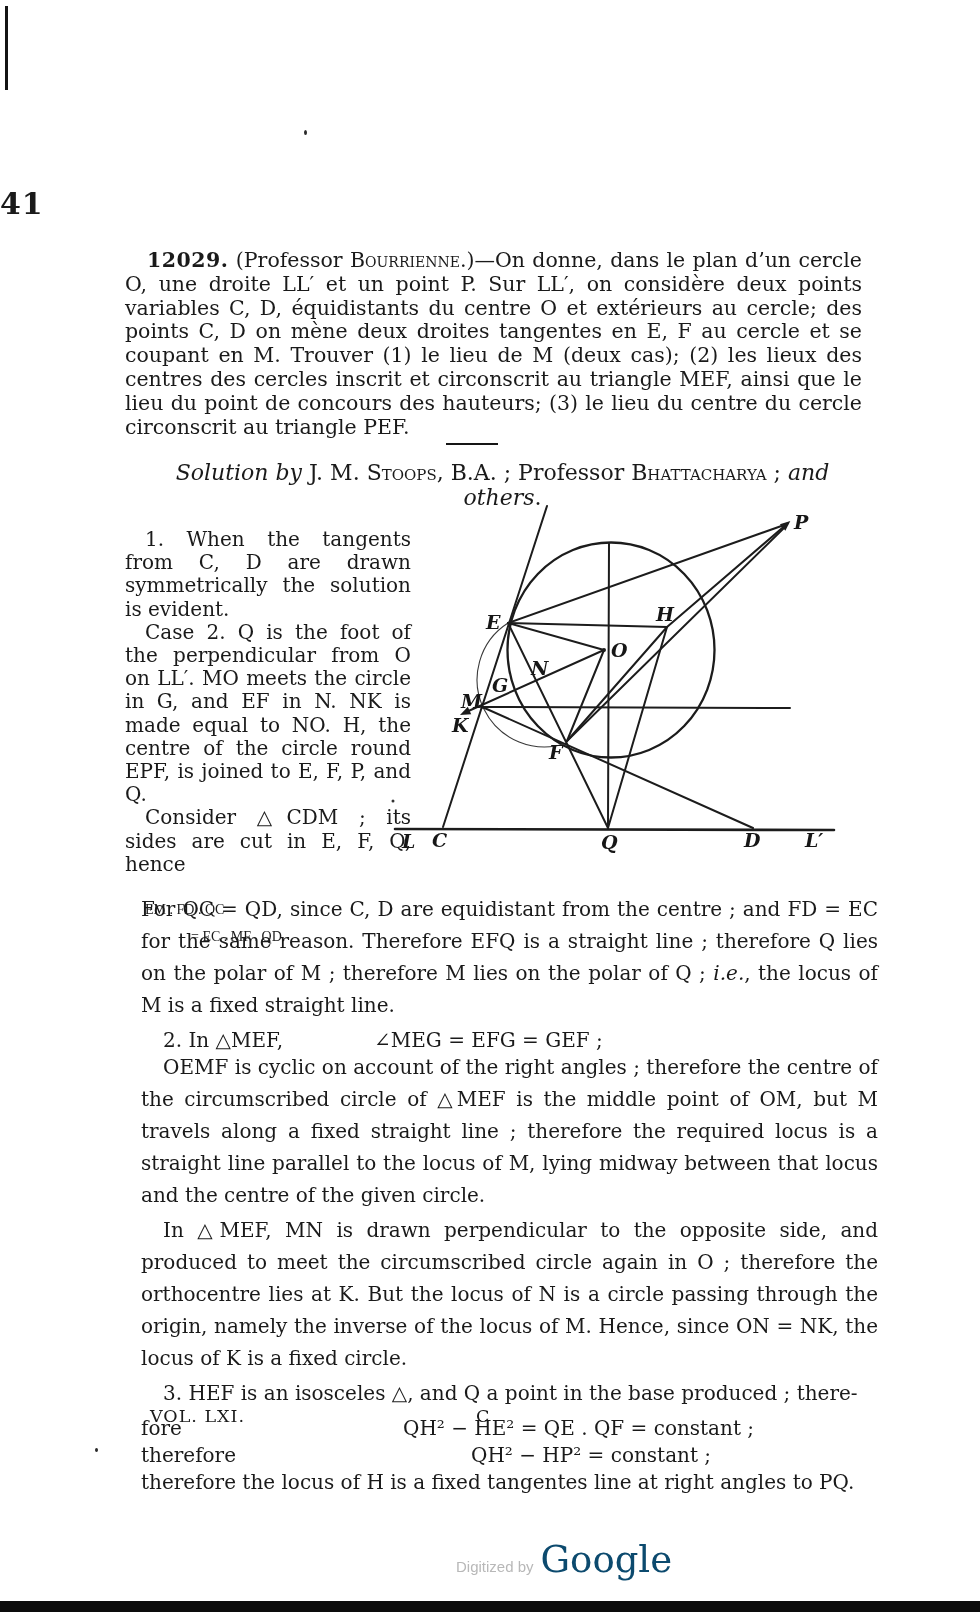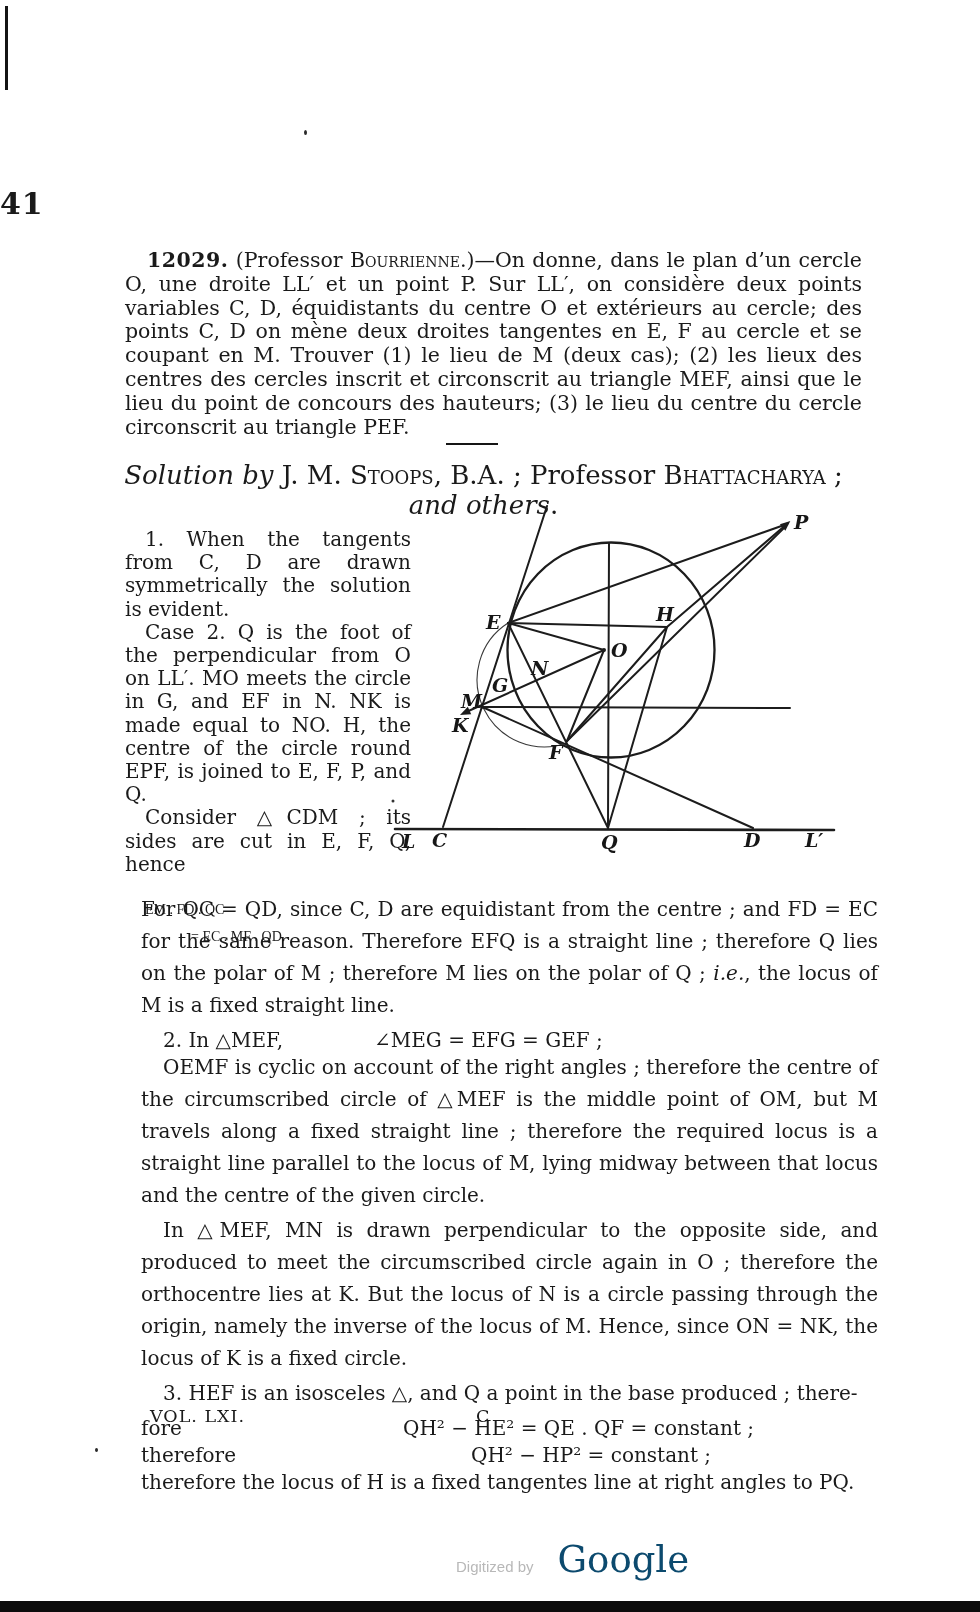--- a/index.html
+++ b/index.html
@@ -10,21 +10,21 @@
   }
   
   .pageno{position:absolute;left:0;top:186px;width:937px;text-align:left;
     font-size:30px;font-weight:bold;letter-spacing:1px;}
   
   .prob{position:absolute;left:125px;top:249px;width:737px;font-size:20.5px;
     line-height:23.8px;text-align:justify;text-indent:22px;}
   .prob b{font-weight:bold;letter-spacing:0.5px;}
   .sc{font-variant:small-caps;}
   .rule{position:absolute;left:446px;top:443px;width:52px;border-top:2.5px solid #151515;}
-  .byline{position:absolute;left:115px;top:460px;width:737px;text-align:center;font-size:26px;}
+  .byline{position:absolute;left:134px;top:460px;width:737px;text-align:center;font-size:22px;}
   .byline i{font-style:italic;}
   
   .leftcol{position:absolute;left:125px;top:528px;width:286px;font-size:20px;
     line-height:23.2px;text-align:justify;}
   .leftcol p{margin:0;text-indent:20px;}
   .lefteq{margin-top:20px;font-size:14px;line-height:27px;text-align:left;font-family:Liberation Serif, serif;}
   .lefteq .l1{padding-left:20px;}
   .lefteq .l2{padding-left:66px;}
   
   .fig{position:absolute;left:390px;top:495px;width:490px;height:368px;}
@@ -36,21 +36,21 @@
   .bodyblk p{margin:0 0 3px 0;}
   .ind{text-indent:22px;}
   .eqrow{position:relative;height:23px;margin-bottom:4px;}
   .eqrow .word{position:absolute;left:0;top:0;}
   .eqrow .word.ind2{left:22px;}
   .eqrow .eq{position:absolute;top:0;}
   
   .vol{position:absolute;left:150px;top:1406px;font-size:17.5px;letter-spacing:1px;}
   .sig{position:absolute;left:476px;top:1406px;font-size:17.5px;}
   
-  .wm{position:absolute;left:456px;top:1538px;display:flex;align-items:baseline;gap:24px;}
+  .wm{position:absolute;left:456px;top:1538px;display:flex;align-items:baseline;gap:7px;}
   .wm .pre{font-family:"Liberation Sans",sans-serif;font-size:15px;color:#b8b8b8;}
   .wm .brand{font-family:"DejaVu Serif",serif;font-size:37px;color:#0c4a6e;letter-spacing:0px;}
   
   .edgebar{position:absolute;left:0;top:1601px;width:980px;height:11px;background:#0c0c0c;}
   .edgemark{position:absolute;left:5px;top:6px;width:3px;height:84px;background:#141414;}
   .speck{position:absolute;background:#2a2a2a;border-radius:50%;}
 </style>
 </head>
 <body>
 

